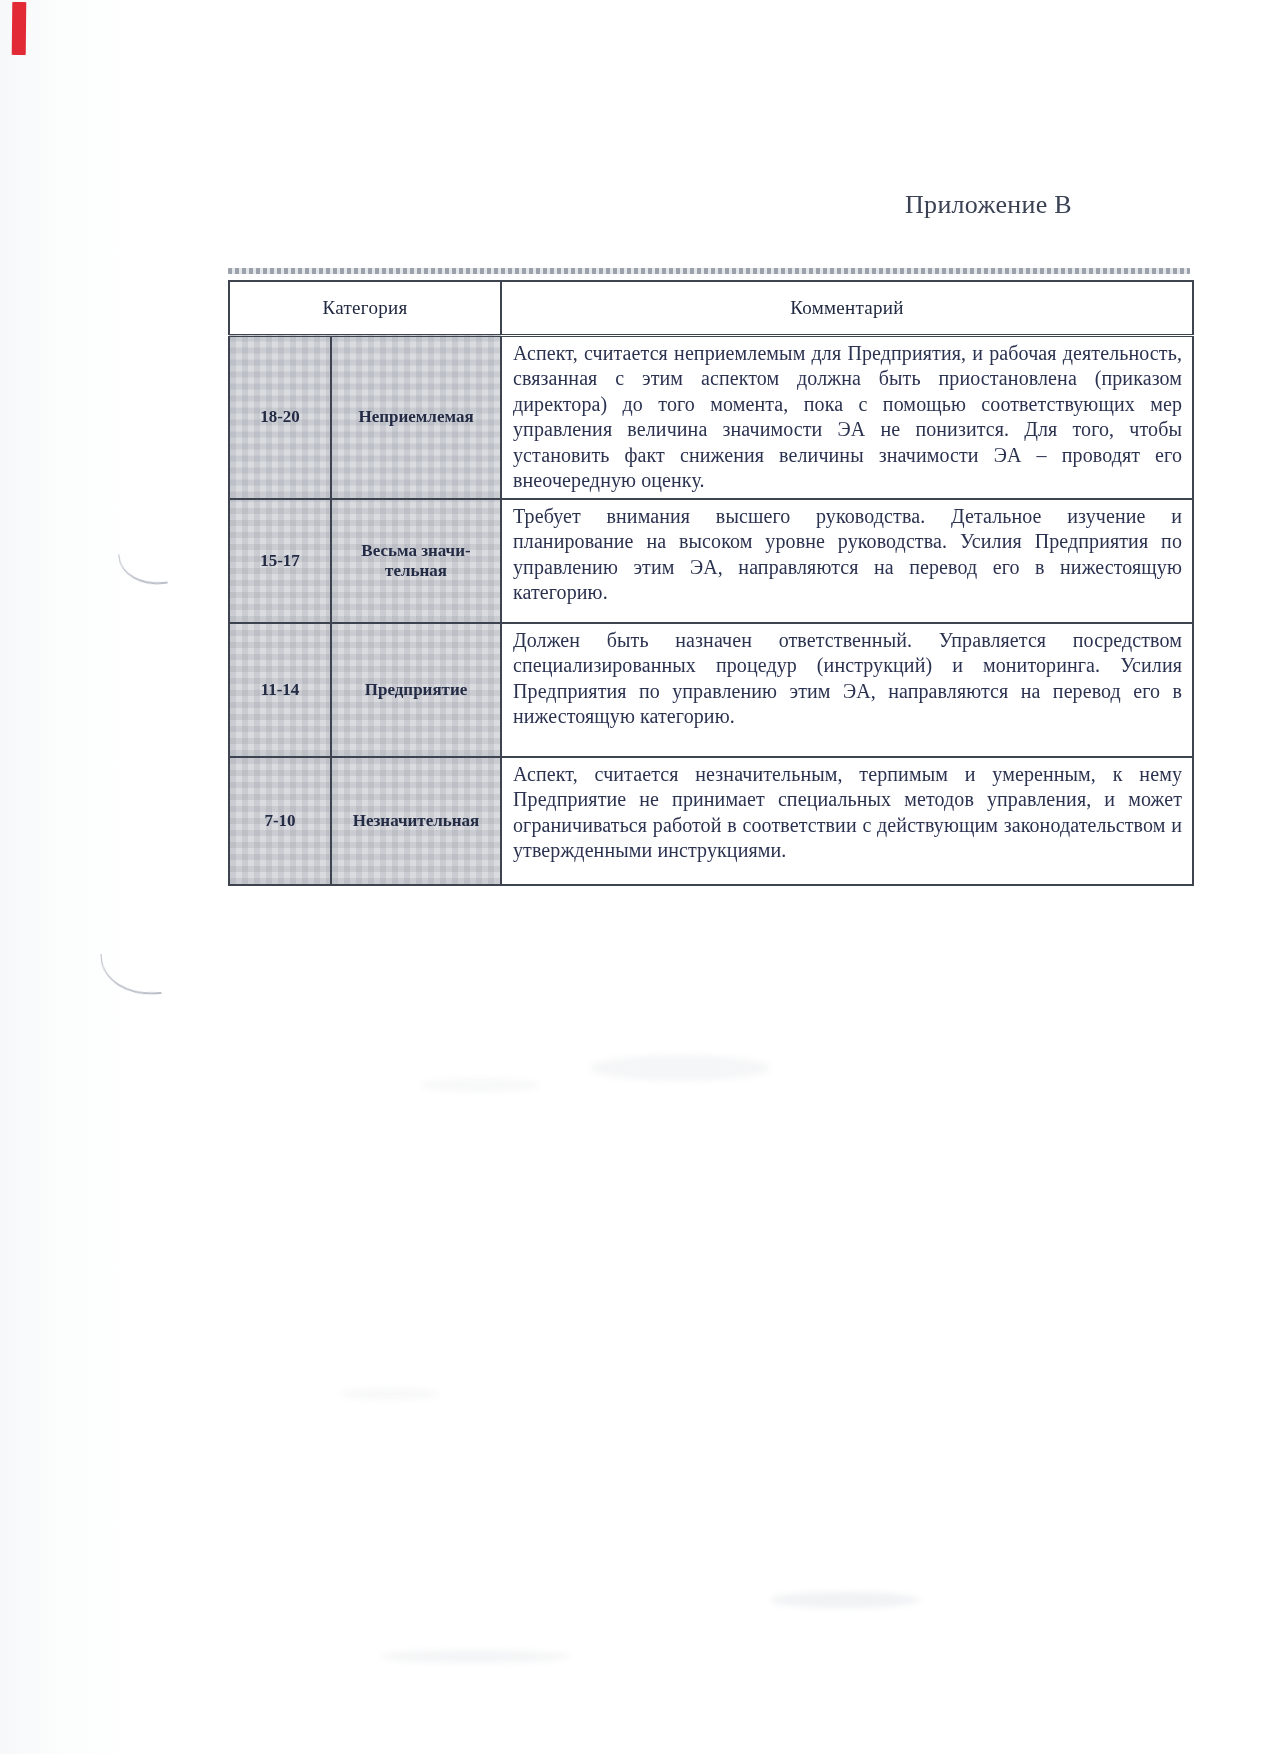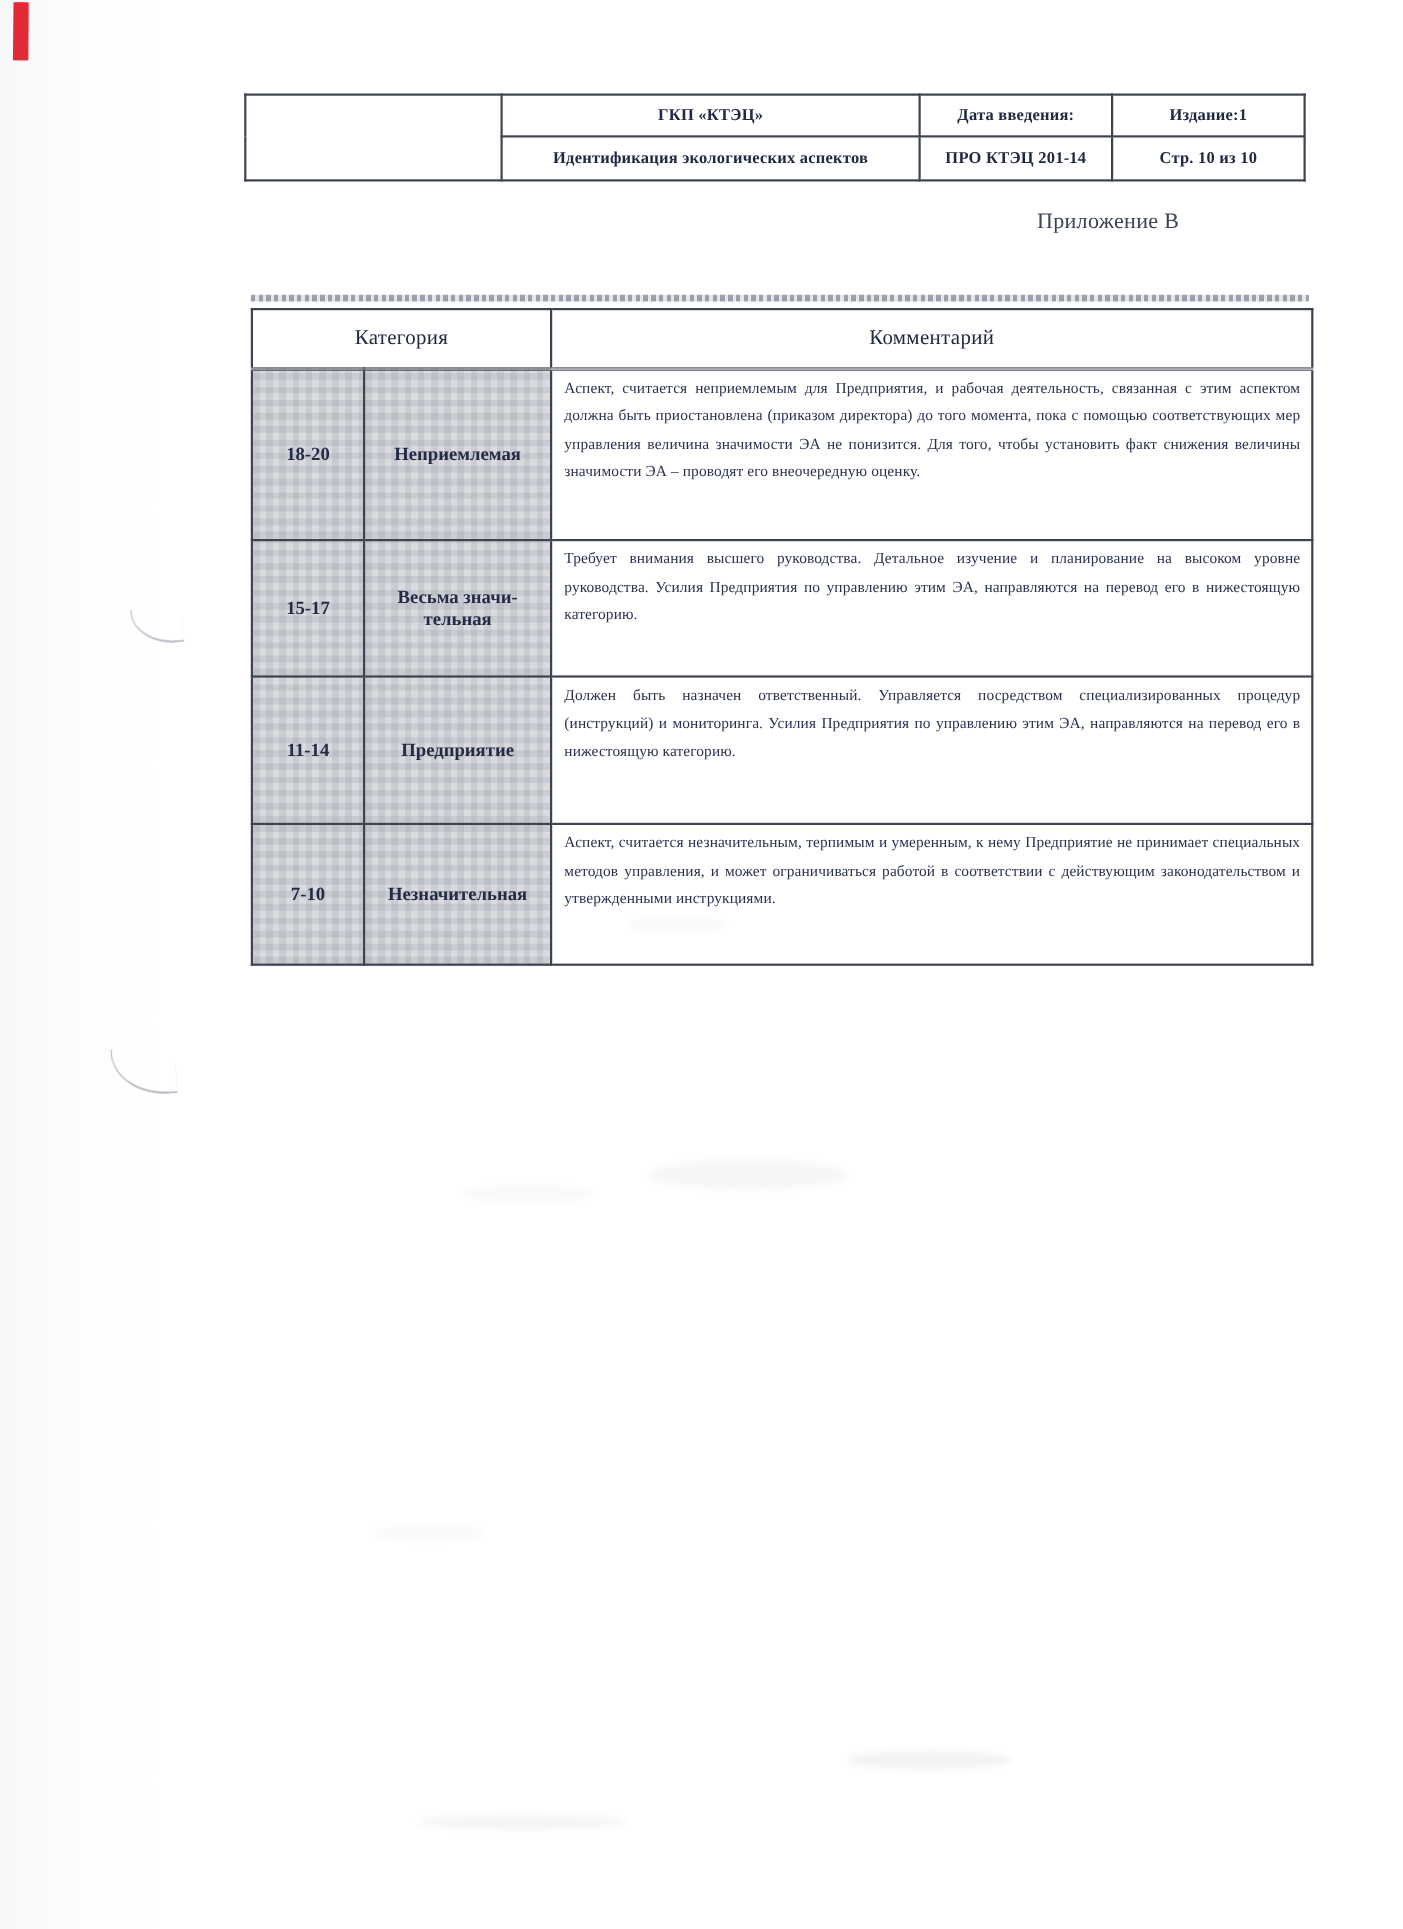--- a/index.html
+++ b/index.html
@@ -58,21 +58,21 @@
   }
   .doc-header .c1{width:233px;}
   .doc-header .c2{width:380px;}
   .doc-header .c3{width:175px;}
   .doc-header .c4{width:175px;}
   .doc-header tr:first-child td{height:38px;}
   .doc-header tr:last-child td{height:40px;}
   
   .appendix{
     position:absolute;top:190px;right:203px;
-    font-size:20px;color:#3a4254;letter-spacing:.3px;
+    font-size:26px;color:#3a4254;letter-spacing:.3px;
   }
   .section-heading{
     position:absolute;left:228px;top:239px;width:964px;
     display:flex;gap:57px;
     font-weight:bold;font-size:18px;color:#1f2636;letter-spacing:.4px;
   }
   .heading-rule{
     position:absolute;left:228px;top:268px;width:962px;height:6px;
     background:repeating-linear-gradient(90deg,
       rgba(118,126,140,.85) 0 4px, rgba(198,203,211,.55) 4px 7px);
@@ -97,21 +97,21 @@
   }
   .cat-table td.range,.cat-table td.name{
     background-color:var(--shade);
     background-image:
       repeating-linear-gradient(0deg, rgba(138,144,156,.20) 0 6px, rgba(255,255,255,0) 6px 12px),
       repeating-linear-gradient(90deg, rgba(138,144,156,.20) 0 6px, rgba(255,255,255,0) 6px 12px);
     text-align:center;font-weight:bold;font-size:17px;color:#232b45;
   }
   .cat-table td.comment{
     padding:4px 10px 4px 11px;
-    font-size:14px;line-height:25.5px;color:var(--ink);
+    font-size:20px;line-height:25.5px;color:var(--ink);
     text-align:justify;vertical-align:top;
     letter-spacing:.1px;
     margin-left:12px;
   }
   .row-1 td{height:156px;}
   .row-2 td{height:124px;}
   .row-3 td{height:134px;}
   .row-4 td{height:128px;}
 </style>
 </head>
@@ -122,35 +122,20 @@
   <div class="red-mark"></div>
   <div class="pen-curve curve-1"></div>
   <div class="pen-curve curve-2"></div>
   <div class="smudge sm-1"></div>
   <div class="smudge sm-2"></div>
   <div class="smudge sm-3"></div>
   <div class="smudge sm-4"></div>
   <div class="smudge sm-5"></div>
   <div class="smudge sm-6"></div>
 
-  <table class="doc-header">
-    <tbody>
-        <tr>
-      <td class="c1" rowspan="2"></td>
-      <td class="c2">ГКП «КТЭЦ»</td>
-      <td class="c3">Дата введения:</td>
-      <td class="c4">Издание:1</td>
-    </tr>
-    <tr>
-      <td class="c2">Идентификация экологических аспектов</td>
-      <td class="c3">ПРО КТЭЦ 201-14</td>
-      <td class="c4">Стр. 10 из 10</td>
-    </tr>
-  </tbody>
-    </table>
 
   <div class="appendix">Приложение В</div>
 
   <div class="heading-rule"></div>
 
   <table class="cat-table">
     <colgroup>
       <col class="range-col">
         <col class="name-col">
         <col class="comment-col">

